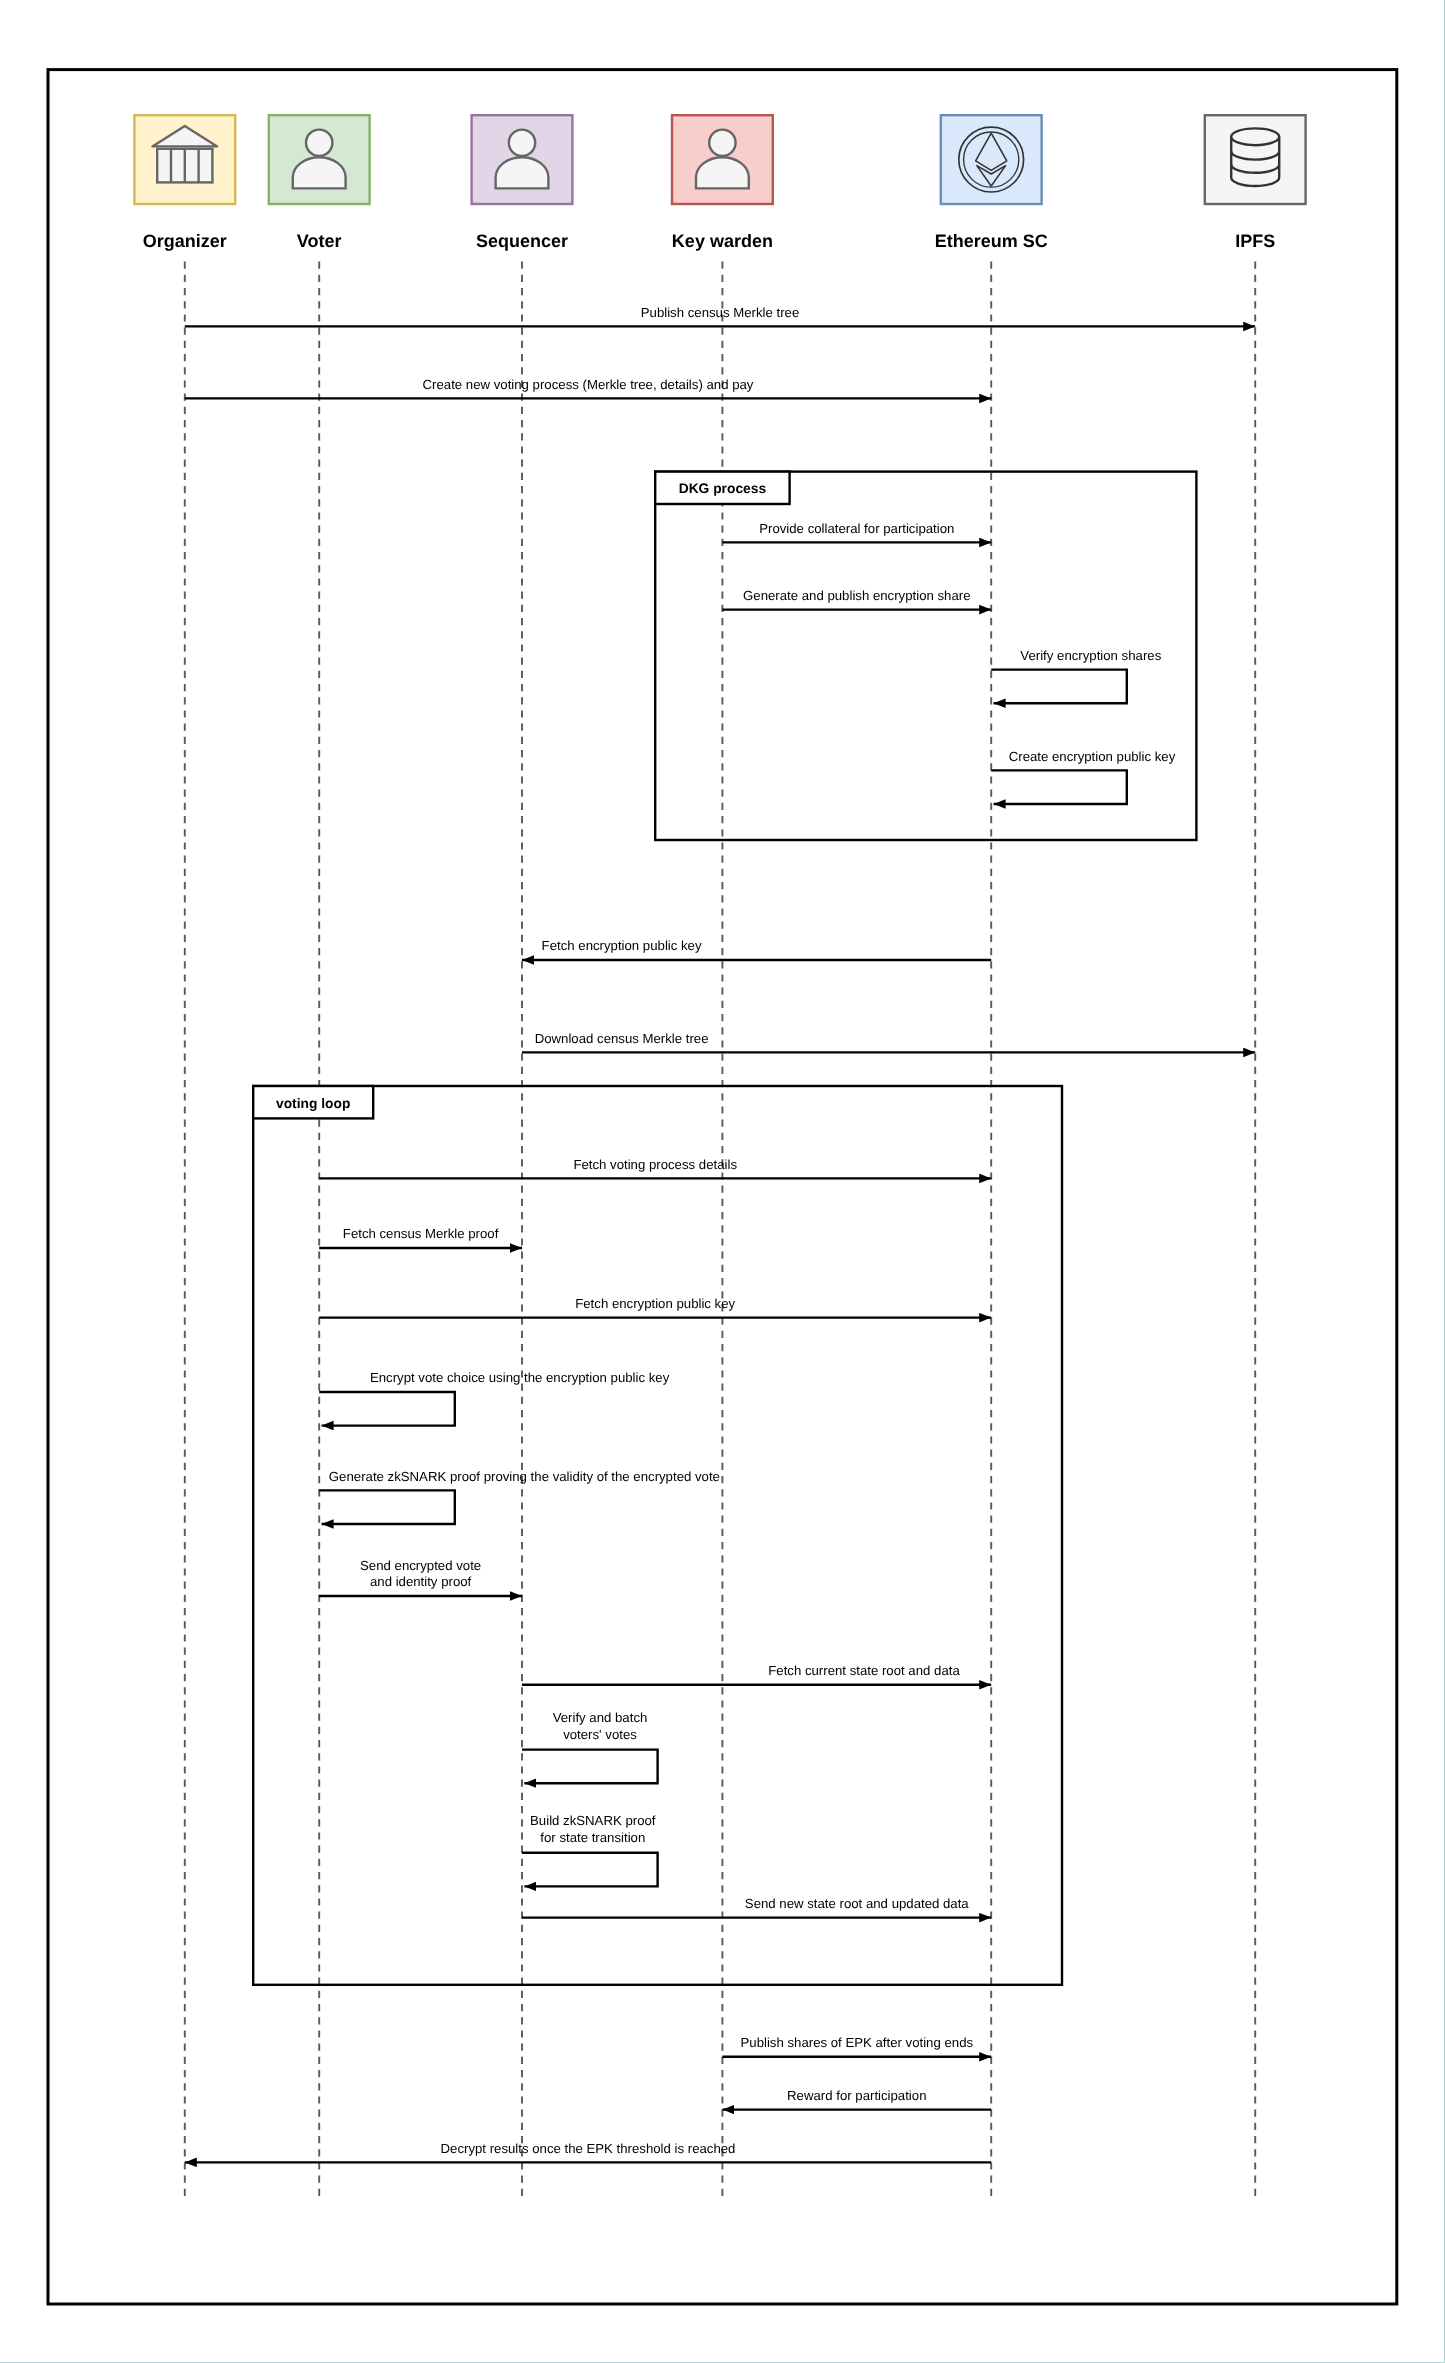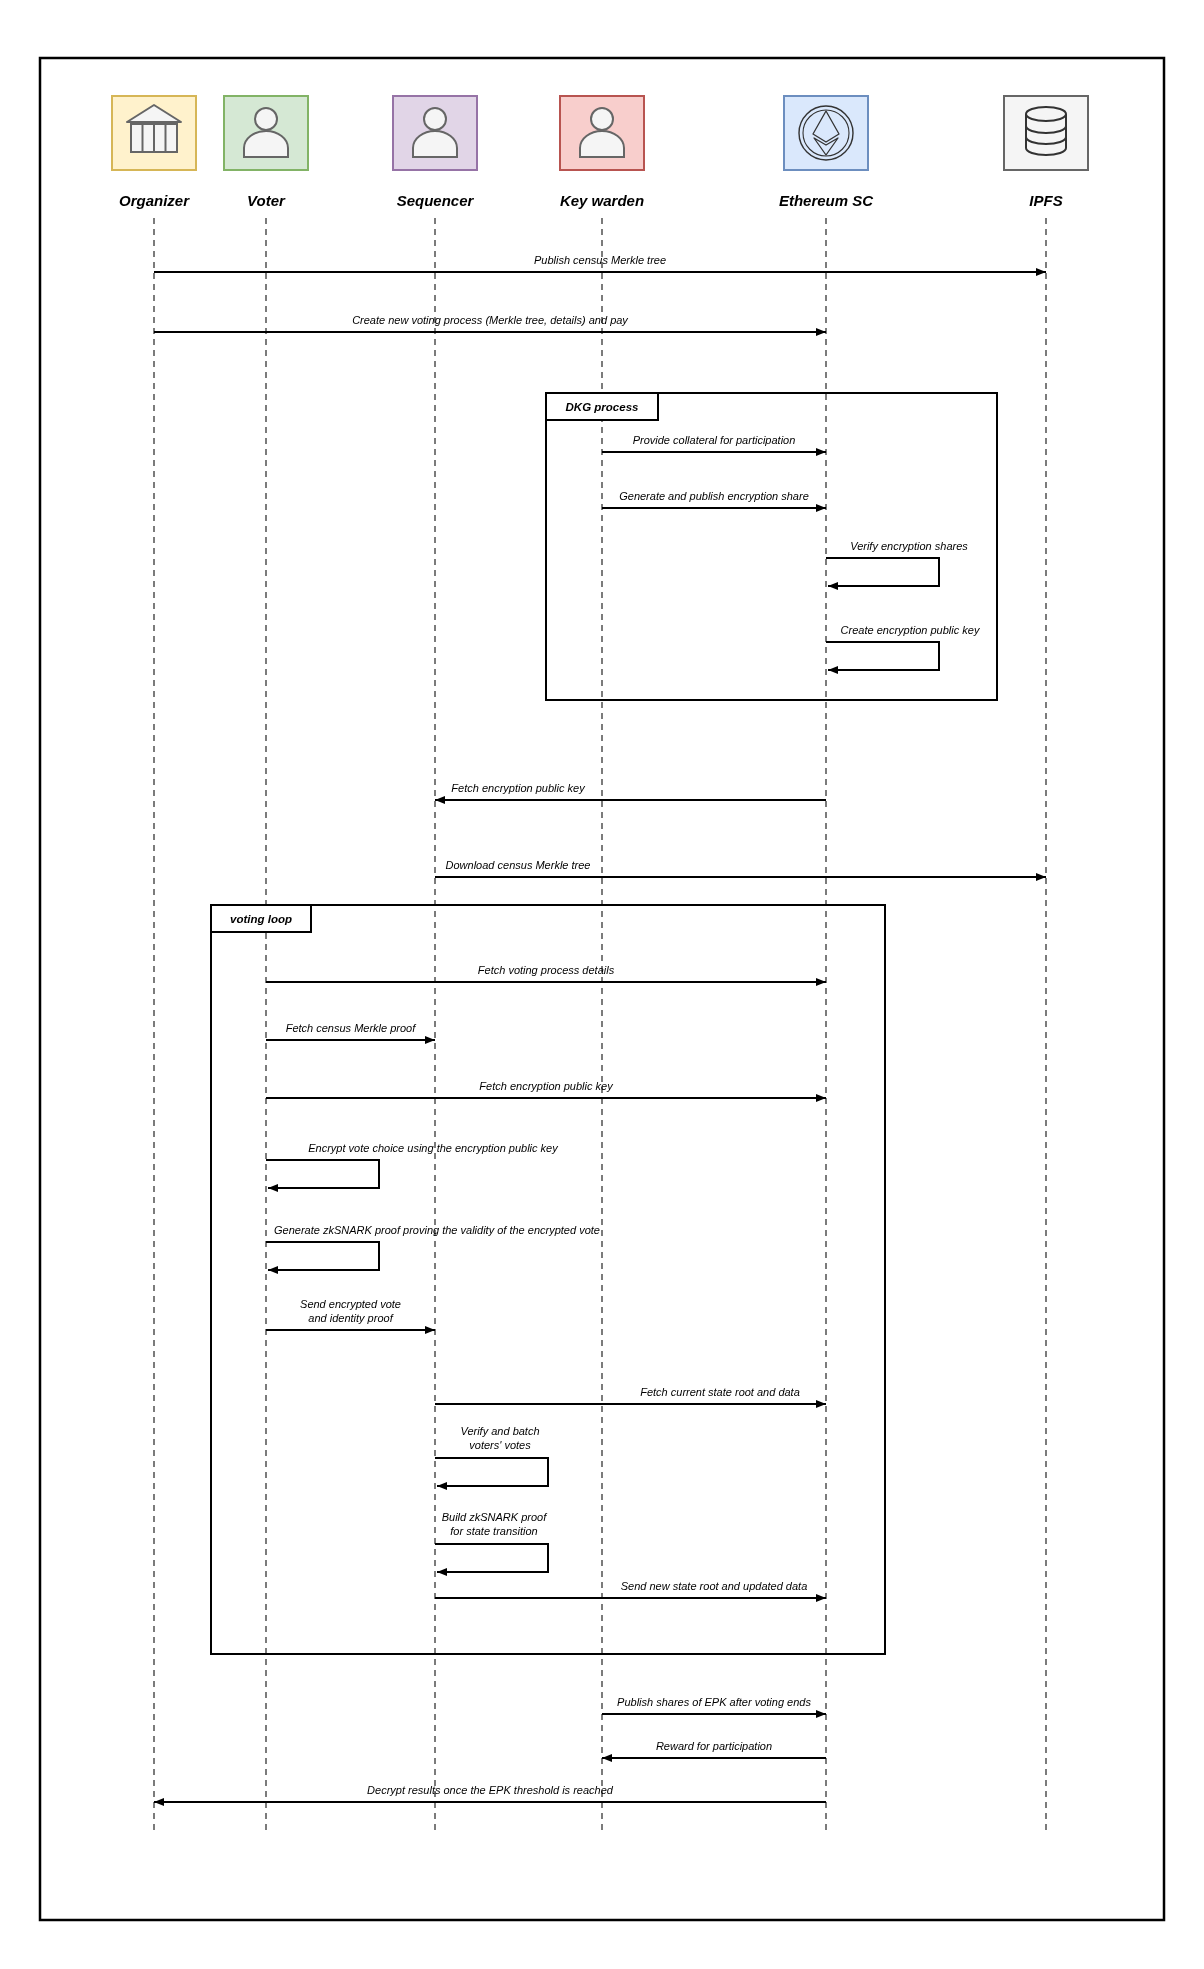--- a/index.html
+++ b/index.html
@@ -1,17 +1,17 @@
 <!DOCTYPE html>
 <html><head>
 <meta charset="utf-8">
 <style>
   html,body{margin:0;padding:0;background:#ffffff;}
   body{font-family:"Liberation Sans", sans-serif;}
-  #stage{position:relative;width:1204px;height:1969px;background:#0f766e;margin:0 auto;font-style:italic;}
+  #stage{position:relative;width:1204px;height:1969px;background:#0f766e;margin:0 auto;}
   svg{display:block;}
   text{font-family:"Liberation Sans", sans-serif;fill:#000000;}
   .msg-label{font-size:11px;}
   .actor-label{font-size:15px;font-weight:bold;}
   .frame-label{font-size:11.5px;font-weight:bold;}
 </style>
 </head>
 <body>
 
 <div id="stage">

